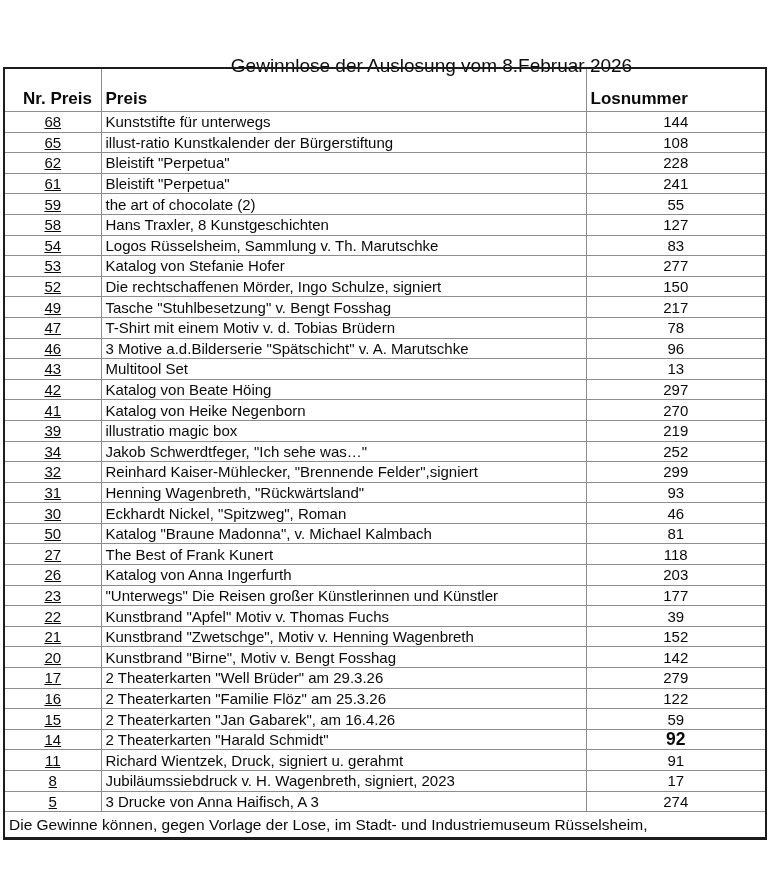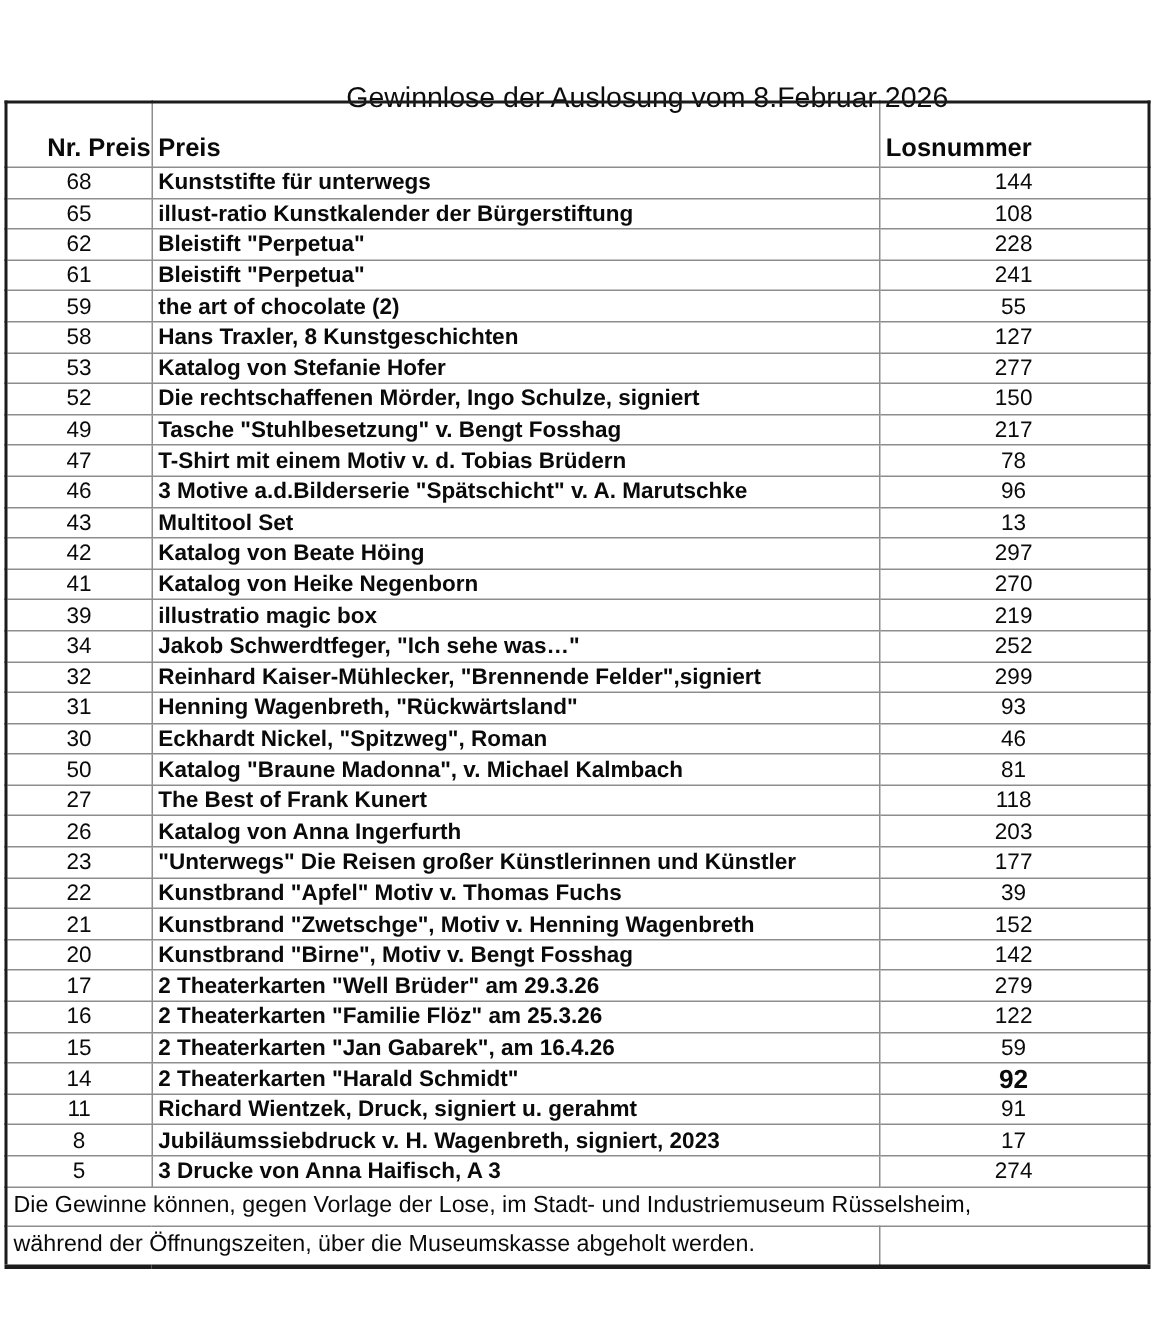--- a/index.html
+++ b/index.html
@@ -45,30 +45,30 @@
     color: #0a0a0a;
   }
   thead th {
     height: 40px;
     vertical-align: bottom;
     font-size: 17px;
     font-weight: bold;
     text-align: left;
     padding: 0 0 2px 4px;
   }
-  thead th.col-nr { padding-left: 18px; text-align: right; }
+  thead th.col-nr { padding-left: 18px; }
   tbody td {
     height: 19.6px;
     font-size: 15px;
     line-height: 19px;
     padding: 0;
     vertical-align: middle;
   }
-  tbody td.nr  { text-align: center; }
-  tbody td.preis { text-align: left; padding-left: 4px; font-weight: bold; }
+  tbody td.nr  { text-align: center; text-decoration: underline; }
+  tbody td.preis { text-align: left; padding-left: 4px; }
   tbody td.los { text-align: center; }
   tbody td.los.large-los { font-size: 17.5px; font-weight: bold; }
   tfoot td {
     height: 25px;
     font-size: 15.5px;
     padding: 0 0 0 4px;
     vertical-align: middle;
   }
 </style>
 </head>
@@ -116,20 +116,25 @@
           <td class="nr">59</td>
           <td class="preis">the art of chocolate (2)</td>
           <td class="los">55</td>
         </tr>
         <tr>
           <td class="nr">58</td>
           <td class="preis">Hans Traxler, 8 Kunstgeschichten</td>
           <td class="los">127</td>
         </tr>
         <tr>
+          <td class="nr">54</td>
+          <td class="preis">Logos Rüsselsheim, Sammlung v. Th. Marutschke</td>
+          <td class="los">83</td>
+        </tr>
+        <tr>
           <td class="nr">53</td>
           <td class="preis">Katalog von Stefanie Hofer</td>
           <td class="los">277</td>
         </tr>
         <tr>
           <td class="nr">52</td>
           <td class="preis">Die rechtschaffenen Mörder, Ingo Schulze, signiert</td>
           <td class="los">150</td>
         </tr>
         <tr>
@@ -255,20 +260,16 @@
         <tr>
           <td class="nr">5</td>
           <td class="preis">3 Drucke von Anna Haifisch, A 3</td>
           <td class="los">274</td>
         </tr>
       </tbody>
     <tfoot>
       <tr>
         <td colspan="3">Die Gewinne können, gegen Vorlage der Lose, im Stadt- und Industriemuseum Rüsselsheim,</td>
       </tr>
-      <tr>
-        <td colspan="2">während der Öffnungszeiten, über die Museumskasse abgeholt werden.</td>
-        <td></td>
-      </tr>
     </tfoot>
   </table>
 
 </div>
 
 </body></html>

